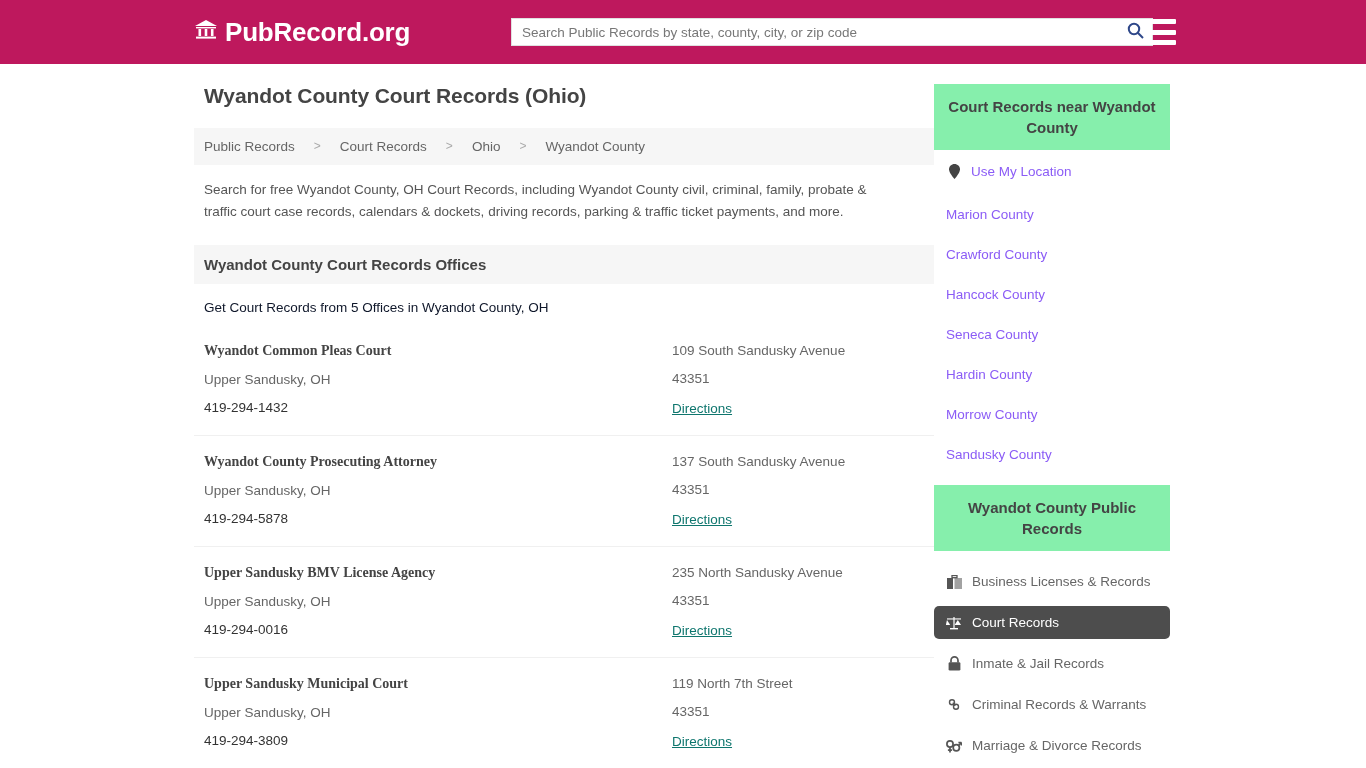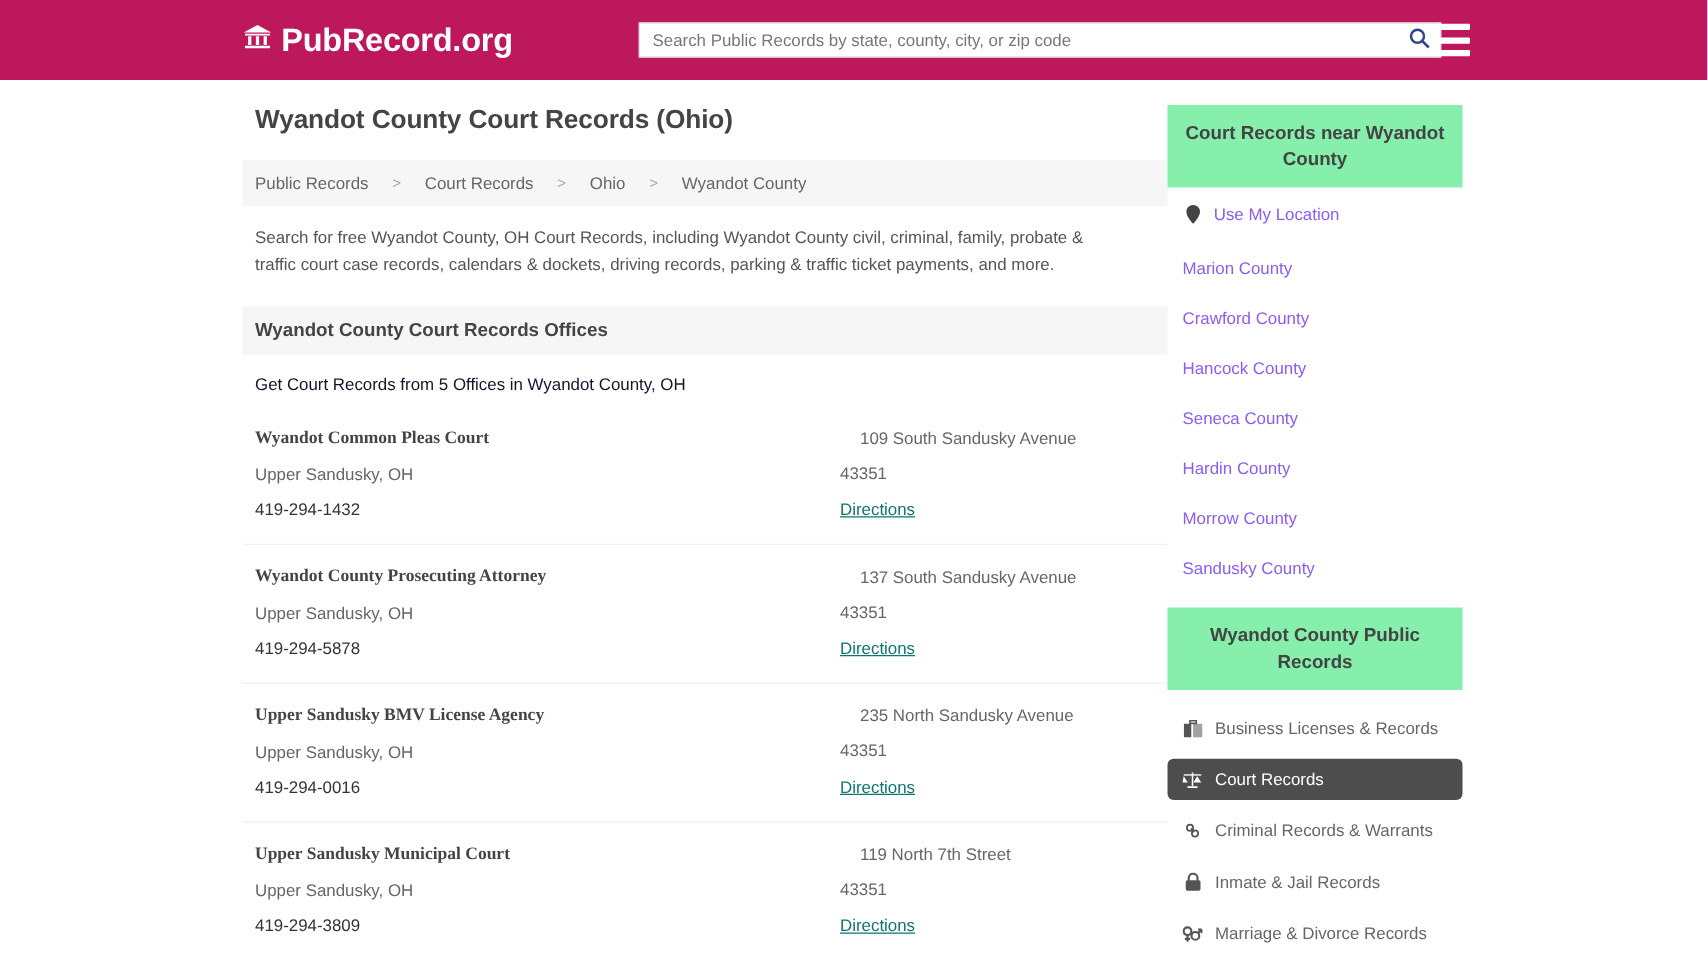--- a/index.html
+++ b/index.html
@@ -169,21 +169,20 @@
   }
   .office-zip {
     font-size: 13.5px;
     color: #666;
     margin-bottom: 13px;
   }
   .office-street {
     font-size: 13.5px;
     color: #666;
     margin-bottom: 13px;
-    margin-left: 16px;
   }
   .directions-link {
     font-size: 13.5px;
     color: #0f766e;
     text-decoration: underline;
     cursor: pointer;
   }
 
   
   .panel-head {
@@ -379,38 +378,38 @@
                 <path d="M1 4 L4.2 9 L-0.2 9 Z" fill="#ffffff"></path>
                 <path d="M15 4 L18.2 9 L11.8 9 Z" fill="#ffffff" transform="translate(-3.2,0)"></path>
               </svg>
             </span>
             <span>Court Records</span>
           </a>
         </li>
         <li>
           <a>
             <span class="ico">
+              <svg width="13" height="15" viewBox="0 0 13 15">
+                <path d="M3 6.5 V4.4 a3.5 3.5 0 0 1 7 0 V6.5" fill="none" stroke="#555555" stroke-width="1.7"></path>
+                <rect x="0.6" y="6.2" width="11.8" height="8.3" rx="1.3" fill="#555555"></rect>
+              </svg>
+            </span>
+            <span>Inmate &amp; Jail Records</span>
+          </a>
+        </li>
+        <li>
+          <a>
+            <span class="ico">
               <svg width="14" height="15" viewBox="0 0 14 15">
                 <path d="M5 2 a3.2 3.2 0 1 1 0 6.4 a3.2 3.2 0 1 1 0 -6.4 M5 3.4 a1.8 1.8 0 1 0 0 3.6 a1.8 1.8 0 1 0 0 -3.6" fill="#555555"></path>
                 <path d="M9 6.6 a3.2 3.2 0 1 1 0 6.4 a3.2 3.2 0 1 1 0 -6.4 M9 8 a1.8 1.8 0 1 0 0 3.6 a1.8 1.8 0 1 0 0 -3.6" fill="#555555"></path>
                 <rect x="6.2" y="5.2" width="1.4" height="4" transform="rotate(-35 7 7)" fill="#555555"></rect>
               </svg>
             </span>
             <span>Criminal Records &amp; Warrants</span>
-          </a>
-        </li>
-        <li>
-          <a>
-            <span class="ico">
-              <svg width="13" height="15" viewBox="0 0 13 15">
-                <path d="M3 6.5 V4.4 a3.5 3.5 0 0 1 7 0 V6.5" fill="none" stroke="#555555" stroke-width="1.7"></path>
-                <rect x="0.6" y="6.2" width="11.8" height="8.3" rx="1.3" fill="#555555"></rect>
-              </svg>
-            </span>
-            <span>Inmate &amp; Jail Records</span>
           </a>
         </li>
         <li>
           <a>
             <span class="ico">
               <svg width="16" height="14" viewBox="0 0 16 14">
                 <circle cx="4" cy="5" r="3.1" fill="none" stroke="#555555" stroke-width="1.7"></circle>
                 <line x1="4" y1="8.2" x2="4" y2="13.4" stroke="#555555" stroke-width="1.7"></line>
                 <line x1="1.9" y1="11.1" x2="6.1" y2="11.1" stroke="#555555" stroke-width="1.7"></line>
                 <circle cx="10.3" cy="8.7" r="3.1" fill="none" stroke="#555555" stroke-width="1.7"></circle>

